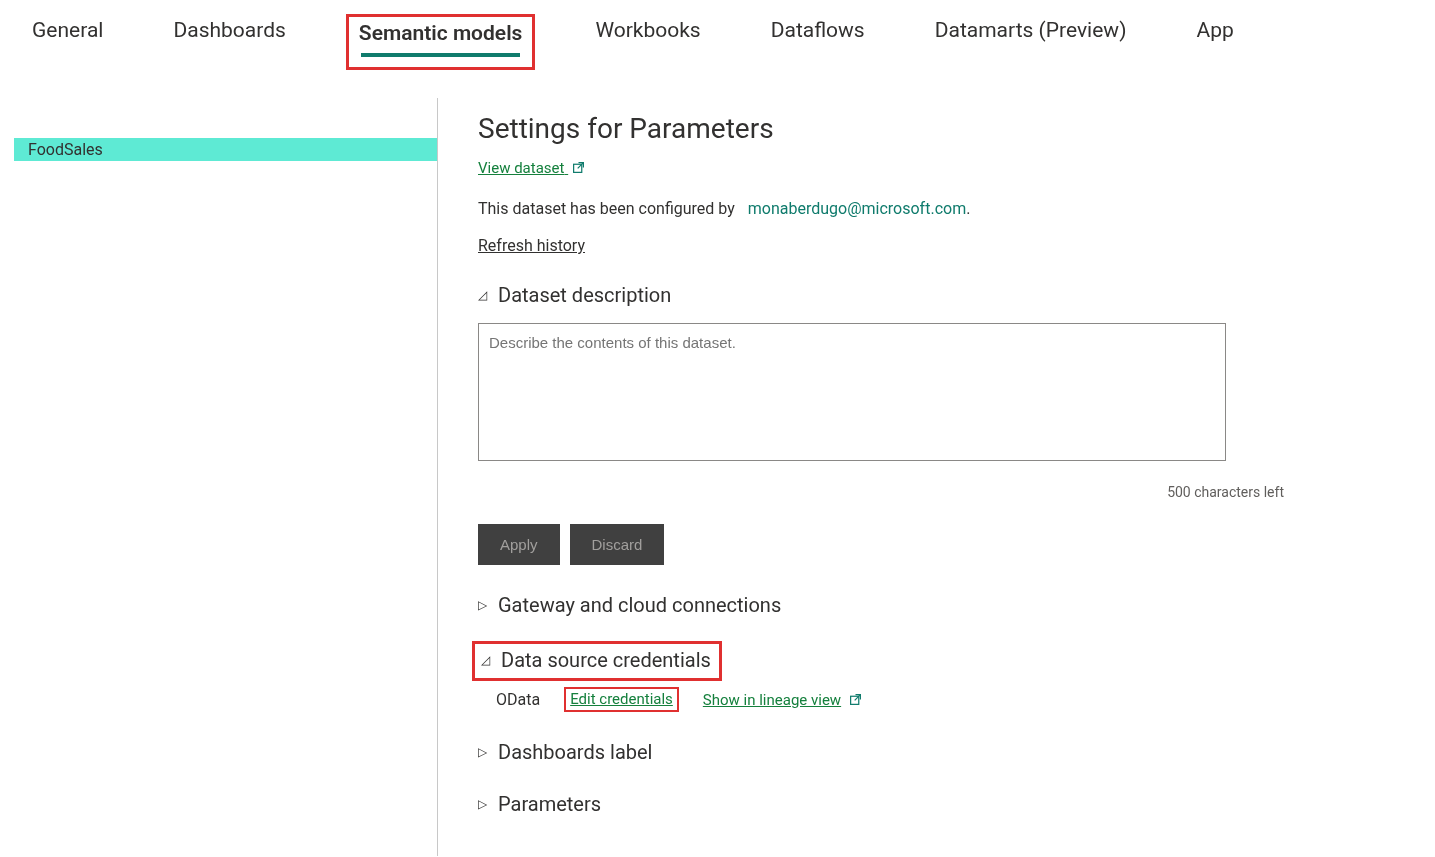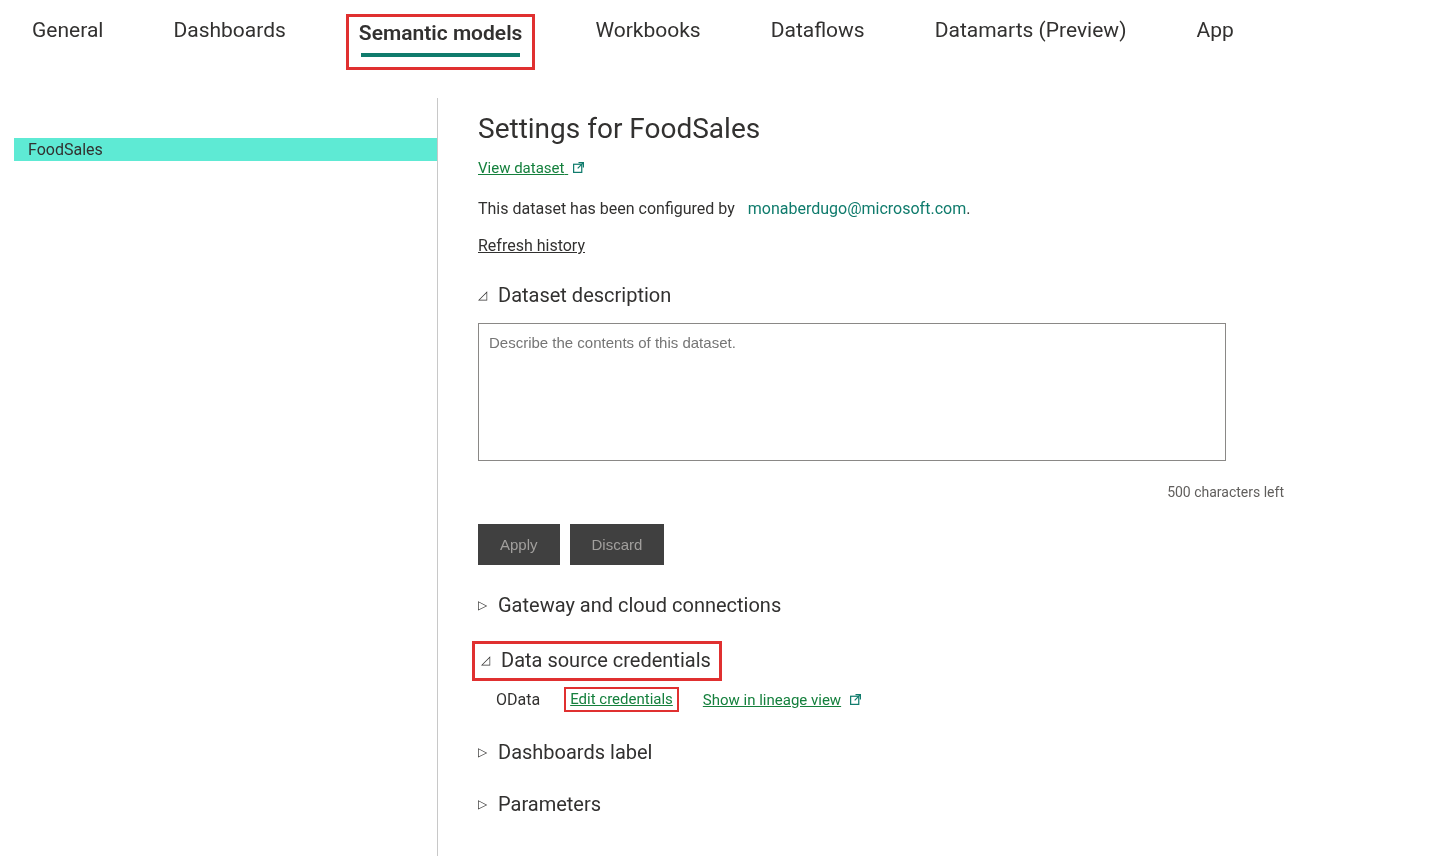--- a/index.html
+++ b/index.html
@@ -179,21 +179,21 @@
   <div class="tab">Datamarts (Preview)</div>
   <div class="tab">App</div>
 </div>
 
 <div class="content-row">
   <div class="sidebar">
     <div class="sidebar-item">FoodSales</div>
   </div>
 
   <div class="main">
-    <h1 class="page-title">Settings for FoodSales</h1>
+    <h1 class="page-title">Settings for Parameters</h1>
 
     <div>
       <a class="link-teal" href="#">
         <span>View dataset</span>
       </a>
       <span class="ext-icon">
         <svg viewBox="0 0 16 16" fill="none" stroke="#0f7b6c" stroke-width="1.5">
           <rect x="2" y="4" width="10" height="10"></rect>
           <path d="M8 2 h6 v6"></path>
           <path d="M14 2 L7 9"></path>

